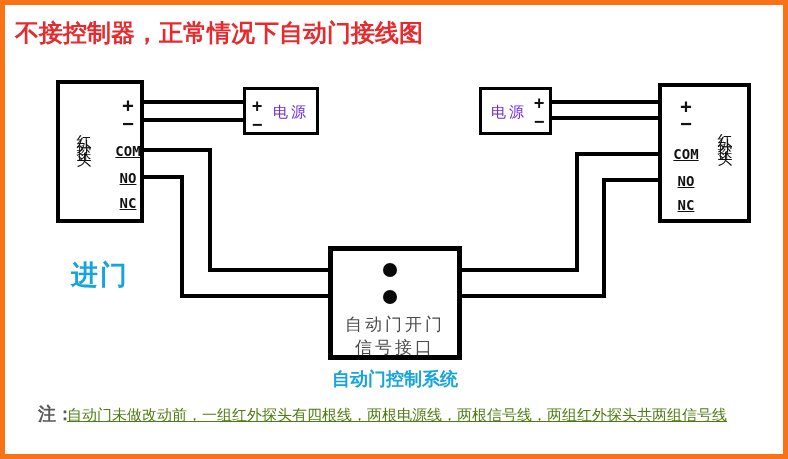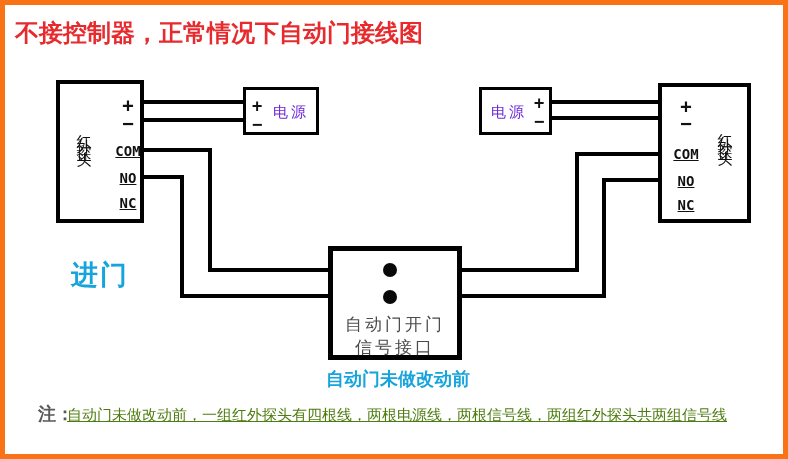--- a/index.html
+++ b/index.html
@@ -98,18 +98,18 @@
   </div>
 
   <div class="box controller">
     <div class="ctrl-line" style="top:62px;">自动门开门</div>
     <div class="ctrl-line" style="top:85px;">信号接口</div>
   </div>
   <div class="dot" style="left:378px;top:258px;"></div>
   <div class="dot" style="left:378px;top:285px;"></div>
 
   <div class="door-label cyan" style="left:66px;top:232px;margin-top:20px;">进门</div>
-  <div class="sys-label cyan">自动门未做改动前</div>
+  <div class="sys-label cyan">自动门控制系统</div>
 
   <div class="note-prefix">注：</div>
   <div class="note-line1">自动门未做改动前，一组红外探头有四根线，两根电源线，两根信号线，两组红外探头共两组信号线</div>
 
 </div>
 
 </body></html>

